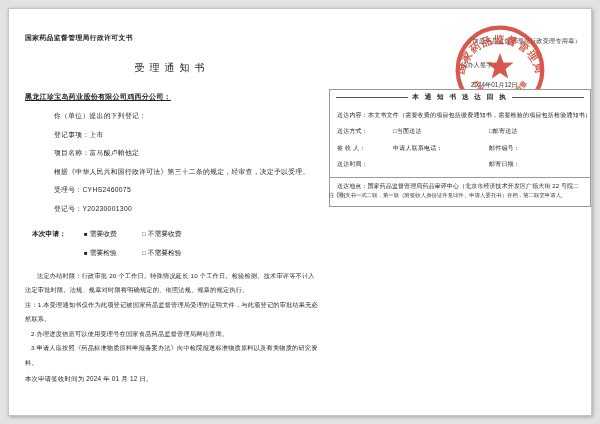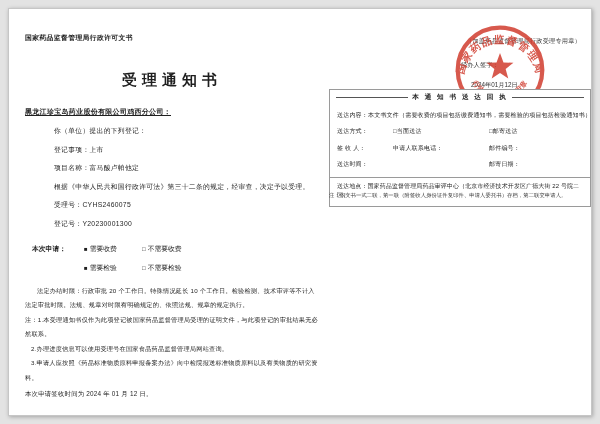--- a/index.html
+++ b/index.html
@@ -9,21 +9,21 @@
   .page {
     position:absolute; left:8px; top:8px; width:584px; height:408px;
     background:#ffffff; border:1px solid #c6c6c6;
     box-shadow:1px 1px 4px rgba(0,0,0,.28);
     color:#1f1f1f;
   }
 
   
   .left-col { position:absolute; left:16px; top:24px; width:294px; }
   .doc-header { font-size:6.8px; font-weight:bold; letter-spacing:.4px; }
-  .doc-title { margin-top:28px; text-align:center; font-size:15px; font-weight:bold; letter-spacing:5px; }
+  .doc-title { margin-top:18px; text-align:center; font-size:10px; font-weight:normal; letter-spacing:5px; }
   .recipient { margin-top:17px; font-size:7px; font-weight:bold; text-decoration:underline; letter-spacing:.3px; }
   .fields { margin-left:29px; margin-top:9px; }
   .field-line { font-size:6.8px; margin-top:8.5px; letter-spacing:.3px; white-space:nowrap; }
 
   .apply-block { margin-top:15px; display:flex; font-size:6.8px; }
   .apply-label { width:52px; font-weight:600; margin-left:7px; }
   .apply-options { display:grid; grid-template-columns:54px 70px; column-gap:4px; row-gap:9px; }
   .opt { white-space:nowrap; }
   .opt .mark { display:inline-block; margin-right:2px; font-size:6px; }
 

